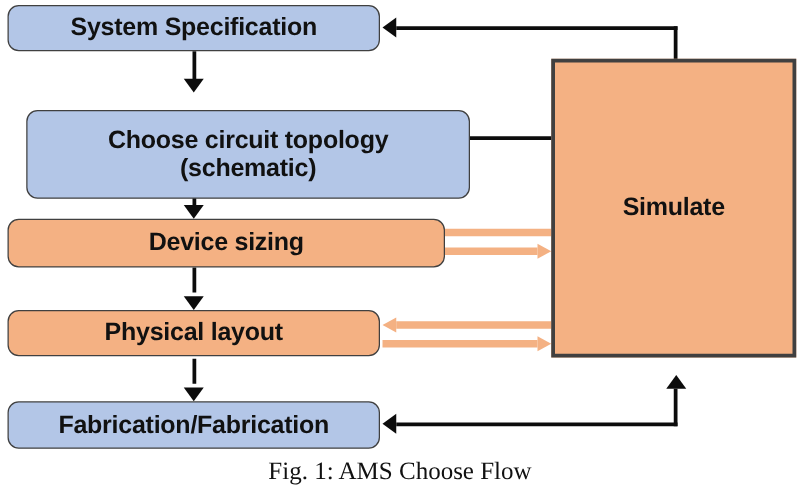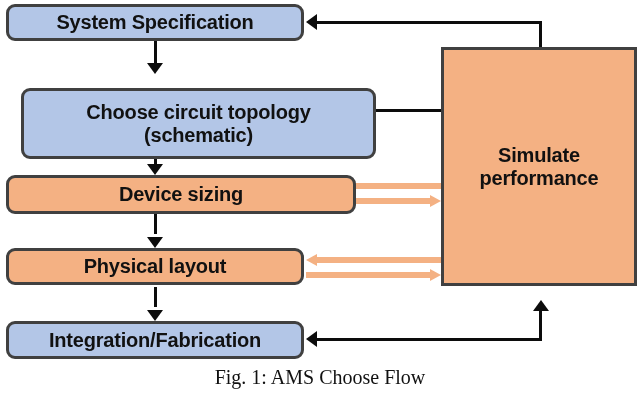--- a/index.html
+++ b/index.html
@@ -7,21 +7,21 @@
     width:640px;height:401px;
     background:#ffffff;
     font-family:"Liberation Sans",sans-serif;
     overflow:hidden;
   }
   #stage{position:relative;width:640px;height:401px;}
 
   .node{
     position:absolute;
     box-sizing:border-box;
-    border:3px solid #404040;
+    border:1px solid #404040;
     display:flex;align-items:center;justify-content:center;
     text-align:center;
     font-weight:bold;
     color:#111111;
     line-height:1.12;
     letter-spacing:-0.2px;
   }
   .rounded{border-radius:9px;}
   .blue{background:#b3c6e7;}
   .orange{background:#f4b183;}
@@ -116,25 +116,24 @@
 
   <div id="n-sizing" class="node rounded orange">
     <span>Device sizing</span>
   </div>
 
   <div id="n-layout" class="node rounded orange">
     <span>Physical layout</span>
   </div>
 
   <div id="n-integration" class="node rounded blue">
-    <span>Integration/Fabrication</span>
+    <span>Fabrication/Fabrication</span>
   </div>
 
   <div id="n-simulate" class="node orange">
     <span>
       <span>Simulate</span><br>
-      <span>performance</span>
     </span>
   </div>
 
   <div class="caption">Fig. 1: AMS Choose Flow</div>
 
 </div>
 
 </body></html>

